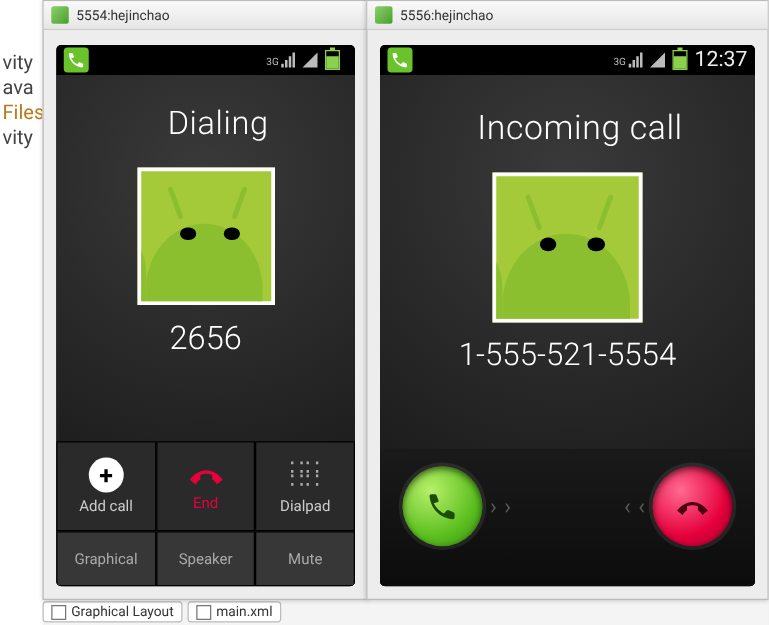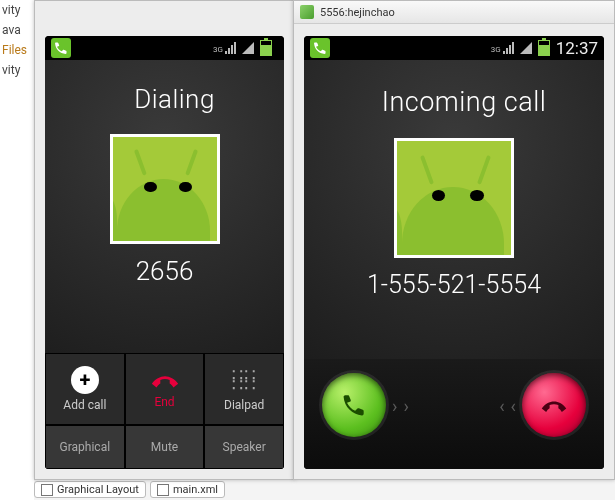--- a/index.html
+++ b/index.html
@@ -12,23 +12,24 @@
     overflow: hidden;
     font-size: 13px;
     color: #333;
   }
   
   .side-strip {
     position: absolute;
     left: 0; top: 0;
     width: 34px; height: 500px;
     background: #fff;
-    font-size: 12px;
+    font-size: 16px;
     color: #444;
     line-height: 20px;
+    padding-top: 40px;
     box-sizing: border-box;
     overflow: hidden;
   }
   .side-strip div { padding-left: 2px; white-space: nowrap; }
   .side-strip .amber { color: #b97a1a; }
   
   .bottom-tabs {
     position: absolute;
     left: 34px; bottom: 2px;
     display: flex; gap: 4px;
@@ -216,20 +217,24 @@
     <span class="dot"></span>
     <span>Graphical Layout</span>
   </div>
   <div class="tab">
     <span class="dot"></span>
     <span>main.xml</span>
   </div>
 </div>
 
 <div class="emu left">
+  <div class="emu-titlebar">
+    <span class="ico"></span>
+    <span>5554:hejinchao</span>
+  </div>
   <div class="screen">
     <div class="statusbar">
       <div class="left">
         <div class="phone-badge">
           <svg class="handset small" viewBox="0 0 24 24">
               <path fill="#fff" d="M6 10c1.5 3 4 5.5 7 7l2-2c.3-.3.8-.4 1.2-.2l3.3 1.3c.5.2.8.6.8 1.1v2.3c0 .8-.7 1.5-1.5 1.4C10.4 20.2 3.8 13.6 3.1 5.2 3 4.4 3.7 3.7 4.5 3.7h2.3c.5 0 1 .3 1.1.8l1.3 3.3c.2.4.1.9-.2 1.2L6 10z"></path>
             </svg>
         </div>
       </div>
       <div class="right">
@@ -277,24 +282,24 @@
           <div class="cell">
             <div class="icn grid">∷∷<br>∷∷</div>
             <span>Dialpad</span>
           </div>
         </div>
         <div class="row secondary">
           <div class="cell">
             <span>Graphical</span>
           </div>
           <div class="cell">
+            <span>Speaker</span>
+          </div>
+          <div class="cell">
             <span>Mute</span>
-          </div>
-          <div class="cell">
-            <span>Speaker</span>
           </div>
         </div>
       </div>
     </div>
   </div>
 </div>
 
 <div class="emu right">
   <div class="emu-titlebar">
     <span class="ico"></span>

